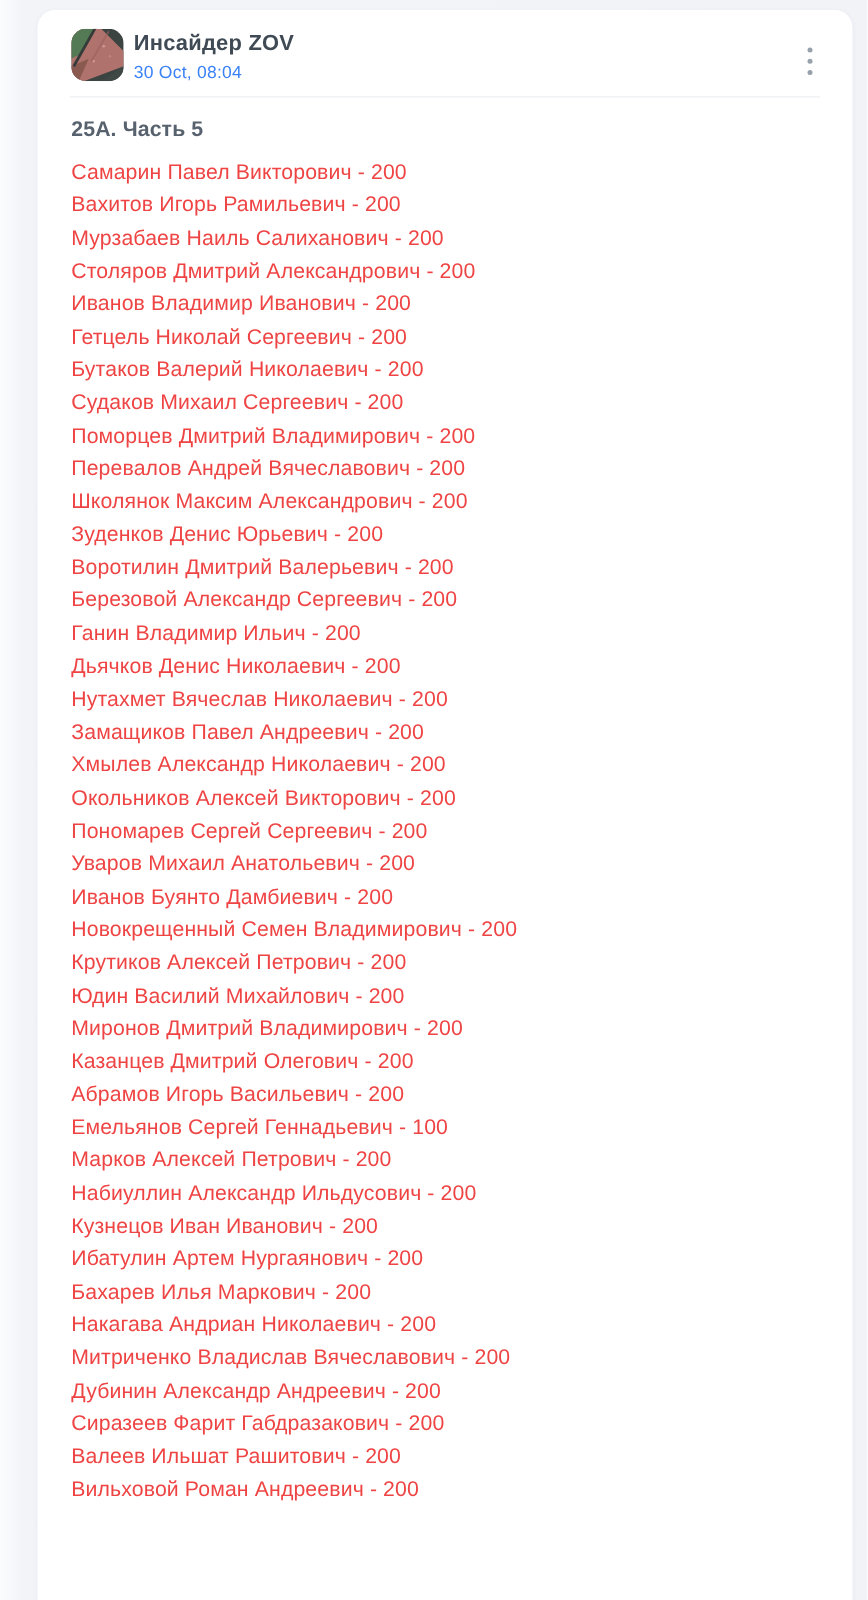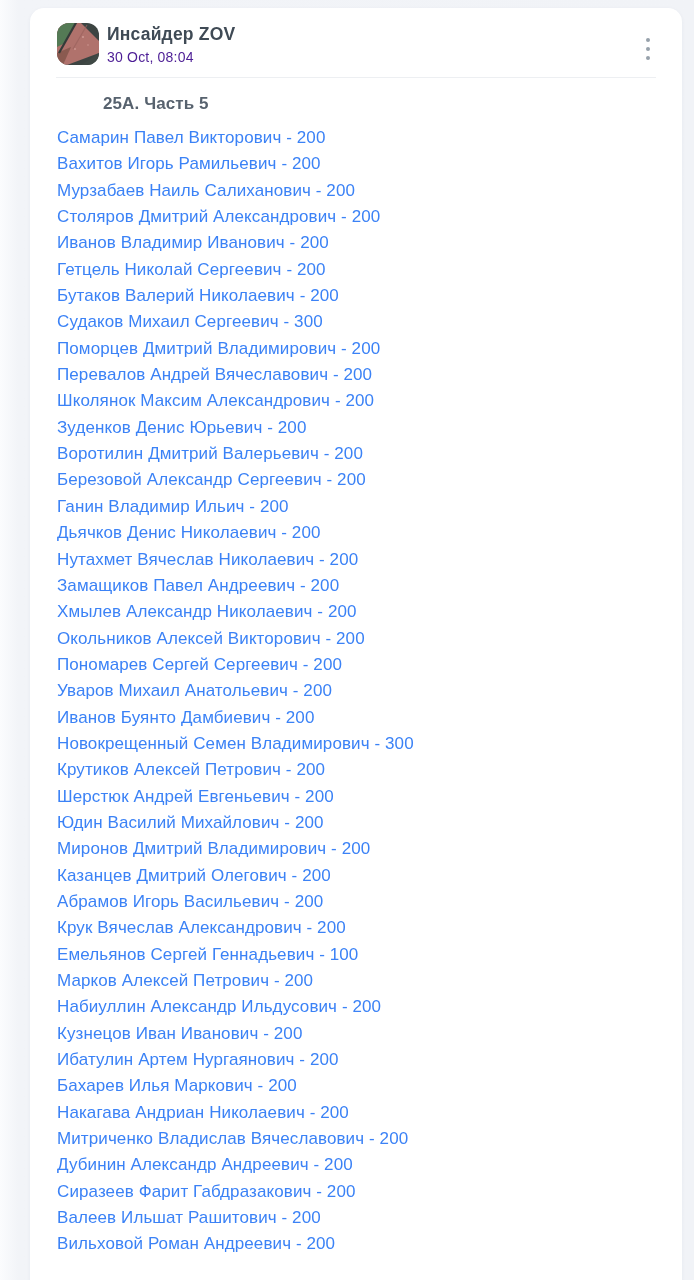--- a/index.html
+++ b/index.html
@@ -38,21 +38,21 @@
   .chname {
     font-size: 17.5px;
     font-weight: 700;
     letter-spacing: 0.2px;
     color: #3f4a55;
     cursor: pointer;
   }
   .date {
     margin-top: 4px;
     font-size: 14px;
-    color: #4c1d95;
+    color: #3b82f6;
     letter-spacing: 0.2px;
   }
   .menu {
     position: absolute;
     right: 28px; top: 26px;
     display: flex;
     flex-direction: column;
     gap: 5px;
     padding: 4px;
     cursor: pointer;
@@ -70,25 +70,24 @@
   .content {
     padding: 13px 26px 0 27px;
   }
   .subtitle {
     font-size: 17px;
     font-weight: 700;
     color: #57626e;
     letter-spacing: 0.1px;
     margin-bottom: 8px;
     line-height: 26px;
-    margin-left: 46px;
   }
   .entry {
     font-size: 17px;
-    color: #3b82f6;
+    color: #ef4444;
     line-height: 26.35px;
     letter-spacing: 0.1px;
     white-space: nowrap;
   }
 </style>
 </head>
 <body>
 
 <div class="page">
   <div class="card">
@@ -126,44 +125,42 @@
     <div class="content">
       <div class="subtitle">25А. Часть 5</div>
       <div class="entries">
           <div class="entry">Самарин Павел Викторович - 200</div>
           <div class="entry">Вахитов Игорь Рамильевич - 200</div>
           <div class="entry">Мурзабаев Наиль Салиханович - 200</div>
           <div class="entry">Столяров Дмитрий Александрович - 200</div>
           <div class="entry">Иванов Владимир Иванович - 200</div>
           <div class="entry">Гетцель Николай Сергеевич - 200</div>
           <div class="entry">Бутаков Валерий Николаевич - 200</div>
-          <div class="entry">Судаков Михаил Сергеевич - 300</div>
+          <div class="entry">Судаков Михаил Сергеевич - 200</div>
           <div class="entry">Поморцев Дмитрий Владимирович - 200</div>
           <div class="entry">Перевалов Андрей Вячеславович - 200</div>
           <div class="entry">Школянок Максим Александрович - 200</div>
           <div class="entry">Зуденков Денис Юрьевич - 200</div>
           <div class="entry">Воротилин Дмитрий Валерьевич - 200</div>
           <div class="entry">Березовой Александр Сергеевич - 200</div>
           <div class="entry">Ганин Владимир Ильич - 200</div>
           <div class="entry">Дьячков Денис Николаевич - 200</div>
           <div class="entry">Нутахмет Вячеслав Николаевич - 200</div>
           <div class="entry">Замащиков Павел Андреевич - 200</div>
           <div class="entry">Хмылев Александр Николаевич - 200</div>
           <div class="entry">Окольников Алексей Викторович - 200</div>
           <div class="entry">Пономарев Сергей Сергеевич - 200</div>
           <div class="entry">Уваров Михаил Анатольевич - 200</div>
           <div class="entry">Иванов Буянто Дамбиевич - 200</div>
-          <div class="entry">Новокрещенный Семен Владимирович - 300</div>
+          <div class="entry">Новокрещенный Семен Владимирович - 200</div>
           <div class="entry">Крутиков Алексей Петрович - 200</div>
-          <div class="entry">Шерстюк Андрей Евгеньевич - 200</div>
           <div class="entry">Юдин Василий Михайлович - 200</div>
           <div class="entry">Миронов Дмитрий Владимирович - 200</div>
           <div class="entry">Казанцев Дмитрий Олегович - 200</div>
           <div class="entry">Абрамов Игорь Васильевич - 200</div>
-          <div class="entry">Крук Вячеслав Александрович - 200</div>
           <div class="entry">Емельянов Сергей Геннадьевич - 100</div>
           <div class="entry">Марков Алексей Петрович - 200</div>
           <div class="entry">Набиуллин Александр Ильдусович - 200</div>
           <div class="entry">Кузнецов Иван Иванович - 200</div>
           <div class="entry">Ибатулин Артем Нургаянович - 200</div>
           <div class="entry">Бахарев Илья Маркович - 200</div>
           <div class="entry">Накагава Андриан Николаевич - 200</div>
           <div class="entry">Митриченко Владислав Вячеславович - 200</div>
           <div class="entry">Дубинин Александр Андреевич - 200</div>
           <div class="entry">Сиразеев Фарит Габдразакович - 200</div>

